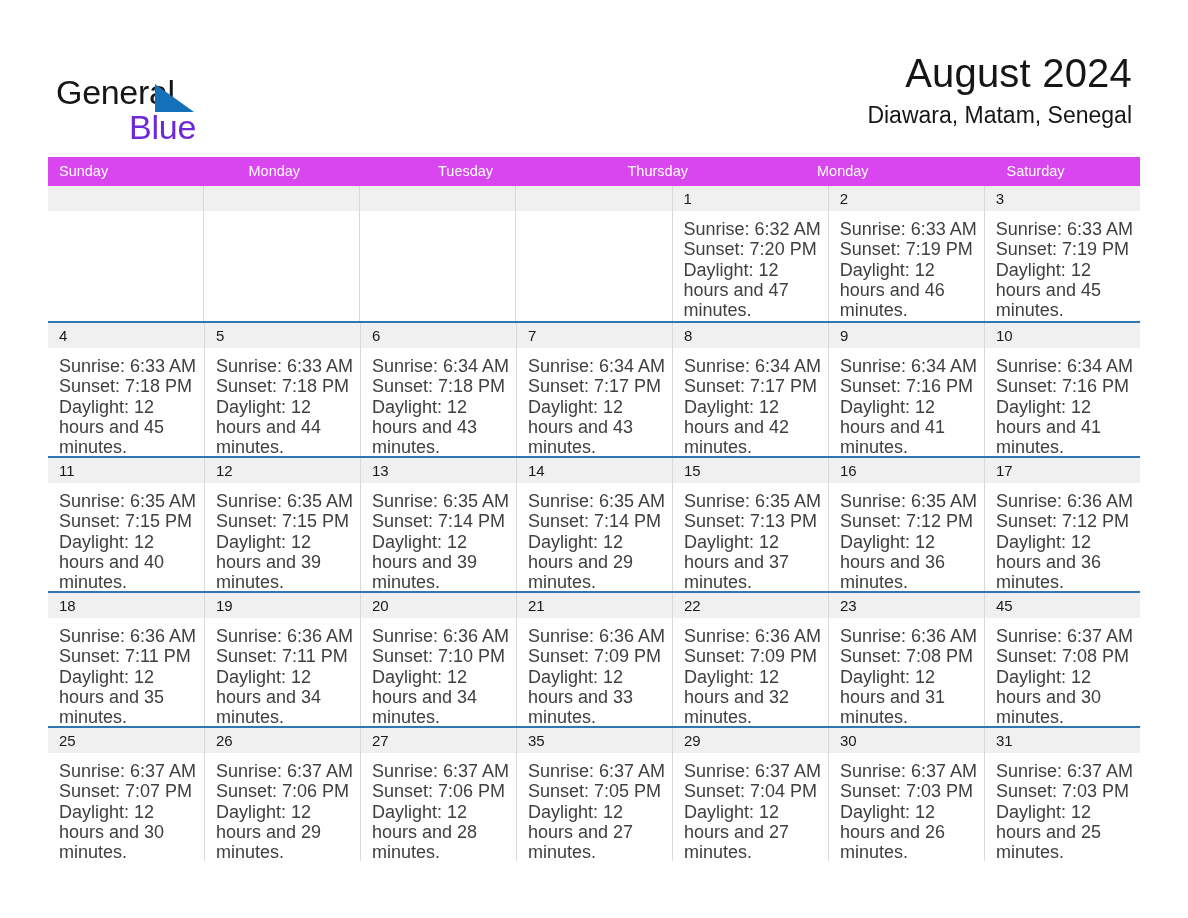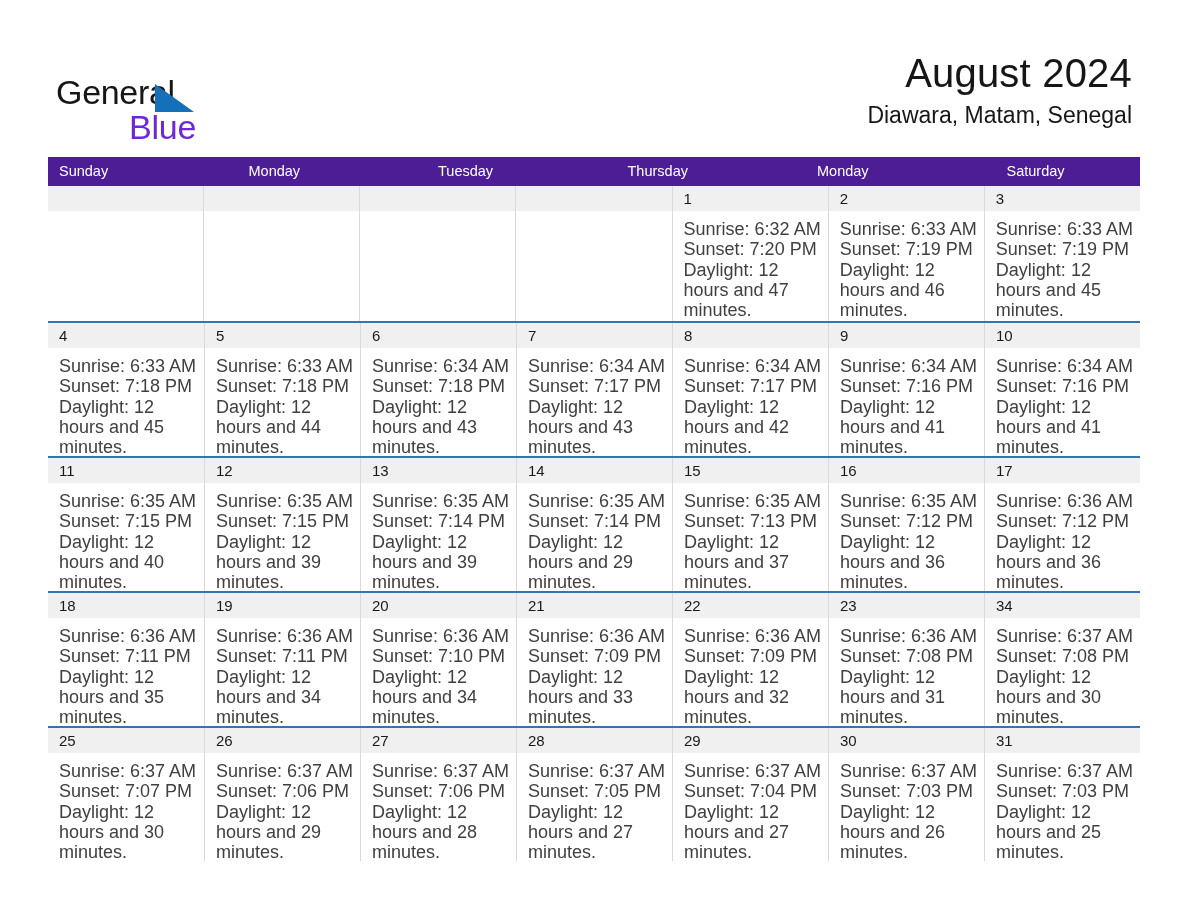--- a/index.html
+++ b/index.html
@@ -84,21 +84,21 @@
 
   
   .calendar {
     position: absolute;
     left: 48px;
     top: 157px;
     width: 1092px;
   }
   .weekdays {
     display: flex;
-    background: #4c1d95;
+    background: #d946ef;
     height: 29px;
     gap: 45px;
   }
   .weekday {
     flex: 1 1 0;
     color: #ffffff;
     font-size: 14.5px;
     line-height: 29px;
     padding-left: 11px;
     white-space: nowrap;
@@ -366,21 +366,21 @@
           </div>
           <div class="daycell">
             <div class="daynum">23</div>
             <div class="dayinfo">
               <div>Sunrise: 6:36 AM</div>
               <div>Sunset: 7:08 PM</div>
               <div class="wrapline">Daylight: 12 hours and 31 minutes.</div>
             </div>
           </div>
           <div class="daycell">
-            <div class="daynum">34</div>
+            <div class="daynum">45</div>
             <div class="dayinfo">
               <div>Sunrise: 6:37 AM</div>
               <div>Sunset: 7:08 PM</div>
               <div class="wrapline">Daylight: 12 hours and 30 minutes.</div>
             </div>
           </div>
         </div>
         <div class="week">
           <div class="daycell">
             <div class="daynum">25</div>
@@ -400,21 +400,21 @@
           </div>
           <div class="daycell">
             <div class="daynum">27</div>
             <div class="dayinfo">
               <div>Sunrise: 6:37 AM</div>
               <div>Sunset: 7:06 PM</div>
               <div class="wrapline">Daylight: 12 hours and 28 minutes.</div>
             </div>
           </div>
           <div class="daycell">
-            <div class="daynum">28</div>
+            <div class="daynum">35</div>
             <div class="dayinfo">
               <div>Sunrise: 6:37 AM</div>
               <div>Sunset: 7:05 PM</div>
               <div class="wrapline">Daylight: 12 hours and 27 minutes.</div>
             </div>
           </div>
           <div class="daycell">
             <div class="daynum">29</div>
             <div class="dayinfo">
               <div>Sunrise: 6:37 AM</div>

